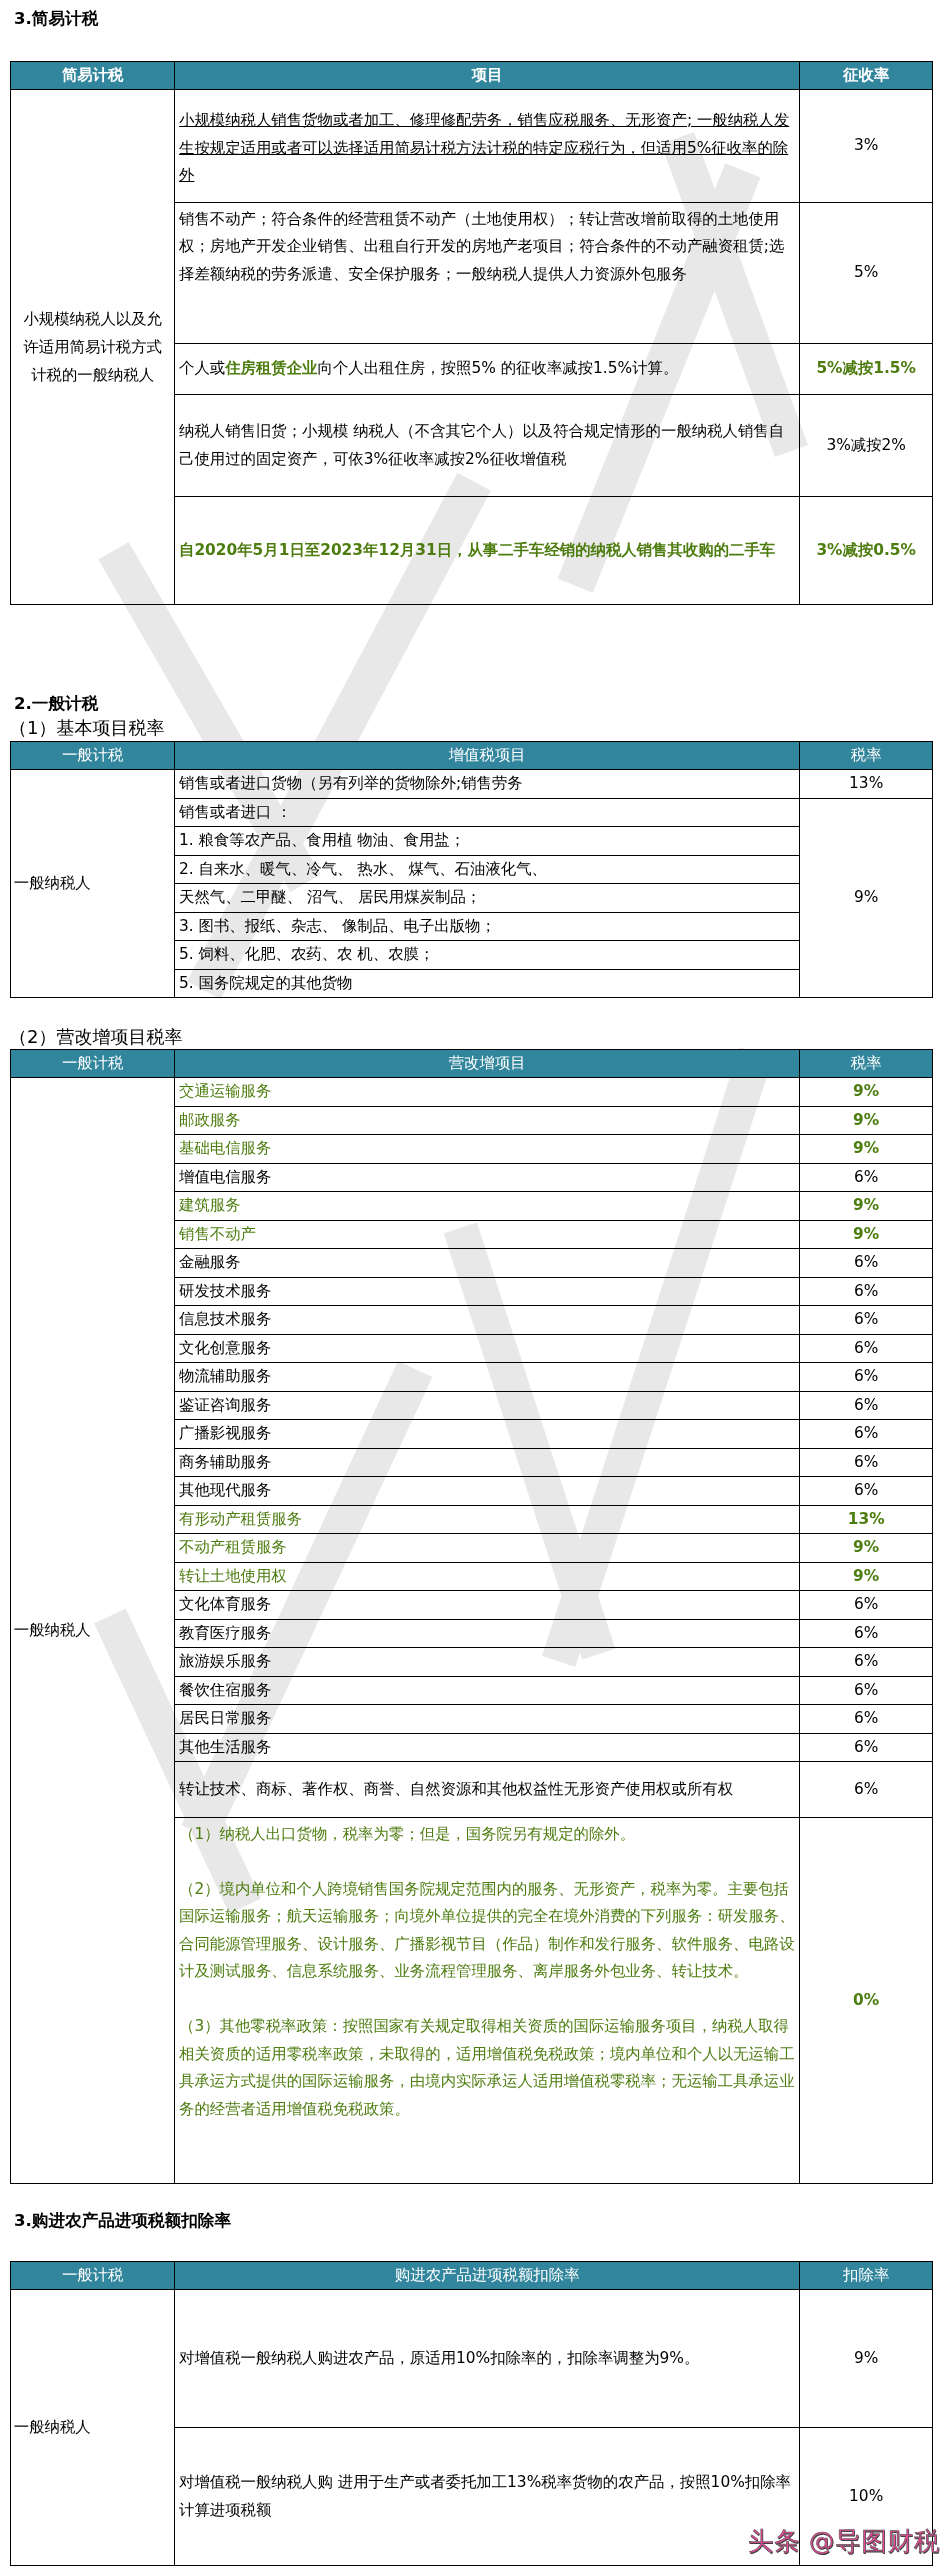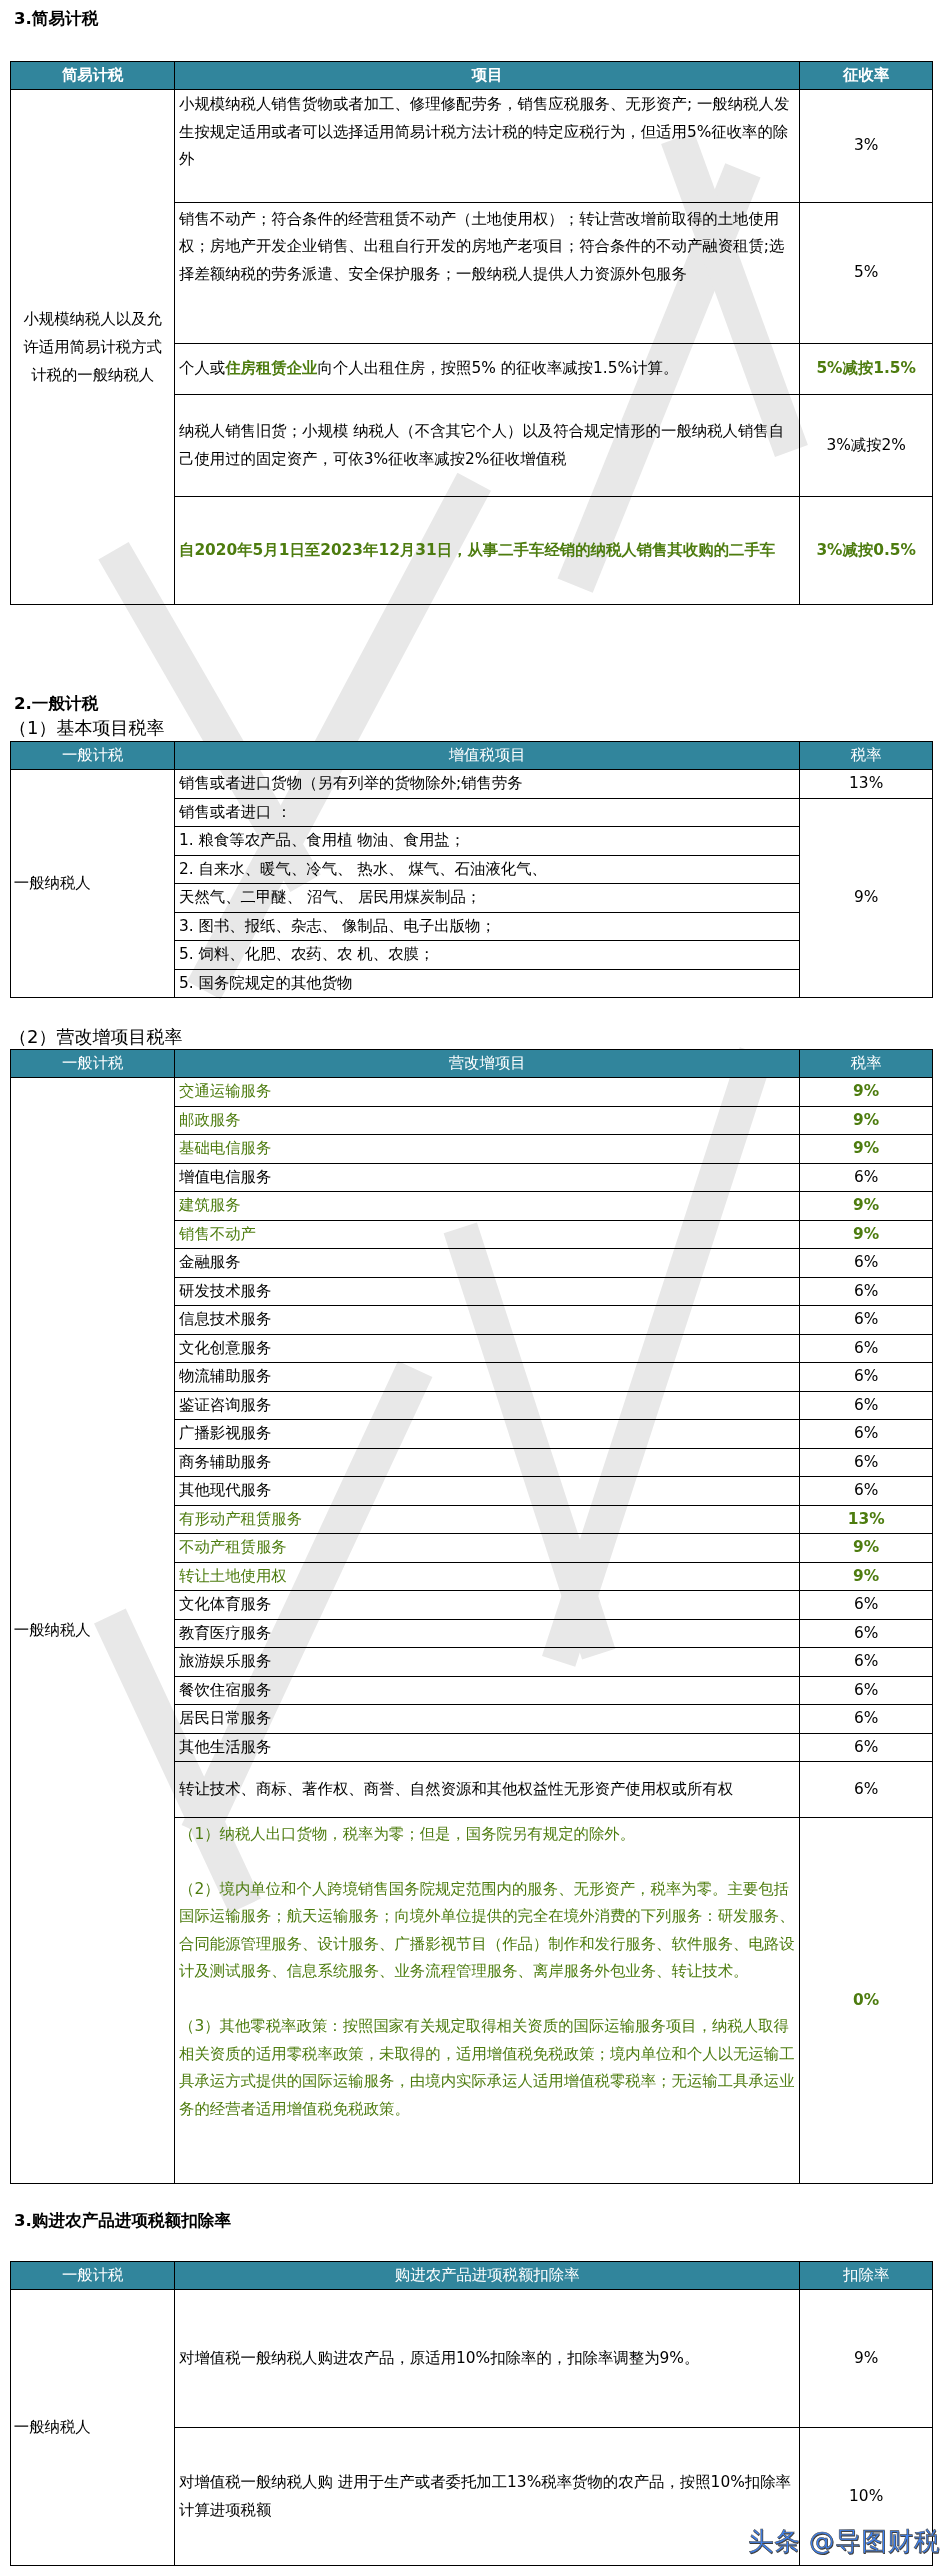--- a/index.html
+++ b/index.html
@@ -17,21 +17,21 @@
   table.t th.reg { font-weight: normal; }
   table.t td { border: 1.9px solid #000; font-size: 15.4px; line-height: 27.5px; vertical-align: middle; padding: 0 3.8px; background: transparent; }
   table.t td.left { text-align: center; padding: 0 2.6px; }
   table.t td.left.l { text-align: left; padding-left: 2.6px; margin-top: 33px; }
   table.t td.rate { text-align: center; }
   table.t td.top { vertical-align: top; }
   .red { color: #4d7c0f; }
   .b { font-weight: bold; }
   .para { display: block; }
   .gap { display: block; height: 27.5px; }
-  .credit { position: absolute; left: 748px; top: 2527px; font-size: 25.6px; line-height: 29.5px; color: #3b82f6; z-index: 3;
+  .credit { position: absolute; left: 748px; top: 2527px; font-size: 25.6px; line-height: 29.5px; color: #ec4899; z-index: 3;
             -webkit-text-stroke: 0.6px #555; text-shadow: 0.6px 0.6px 0 #333; letter-spacing: 0.6px; }
 </style>
 </head>
 <body>
 
 <div class="wm" style="left:640px;top:154px;width:38px;height:448px;transform:rotate(22deg);"></div>
 <div class="wm" style="left:717px;top:128px;width:35px;height:333px;transform:rotate(-20deg);"></div>
 <div class="wm" style="left:320px;top:448px;width:38px;height:576px;transform:rotate(28deg);"></div>
 <div class="wm" style="left:192px;top:525px;width:35px;height:384px;transform:rotate(-30deg);"></div>
 <div class="wm" style="left:640px;top:1037px;width:35px;height:640px;transform:rotate(18deg);"></div>
@@ -48,21 +48,21 @@
       <col class="c3">
     </colgroup>
   <tbody>
       <tr style="height:28px;">
     <th class="bold">简易计税</th>
     <th class="bold">项目</th>
     <th class="bold">征收率</th>
   </tr>
   <tr style="height:113px;">
     <td class="left" rowspan="5" style="line-height:28px;padding:0 5.1px;">小规模纳税人以及允许适用简易计税方式计税的一般纳税人</td>
-    <td class="top" style="padding-top:1px;">小规模纳税人销售货物或者加工、修理修配劳务，销售应税服务、无形资产; 一般纳税人发生按规定适用或者可以选择适用简易计税方法计税的特定应税行为，但适用5%征收率的除外</td>
+    <td class="top" style="padding-top:17px;text-decoration:underline;">小规模纳税人销售货物或者加工、修理修配劳务，销售应税服务、无形资产; 一般纳税人发生按规定适用或者可以选择适用简易计税方法计税的特定应税行为，但适用5%征收率的除外</td>
     <td class="rate">3%</td>
   </tr>
   <tr style="height:141px;">
     <td class="top" style="padding-top:2.6px;">销售不动产；符合条件的经营租赁不动产（土地使用权）；转让营改增前取得的土地使用权；房地产开发企业销售、出租自行开发的房地产老项目；符合条件的不动产融资租赁;选择差额纳税的劳务派遣、安全保护服务；一般纳税人提供人力资源外包服务</td>
     <td class="rate">5%</td>
   </tr>
   <tr style="height:51px;">
     <td style="white-space:nowrap;">
       <span>个人或</span><span class="red b">住房租赁企业</span><span>向个人出租住房，按照5% 的征收率减按1.5%计算。</span>
     </td>

